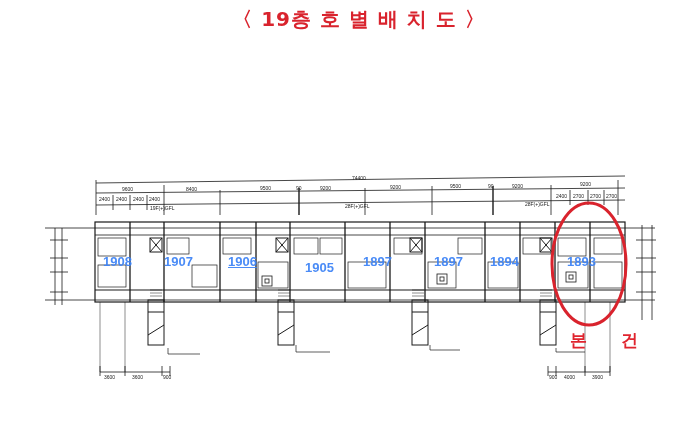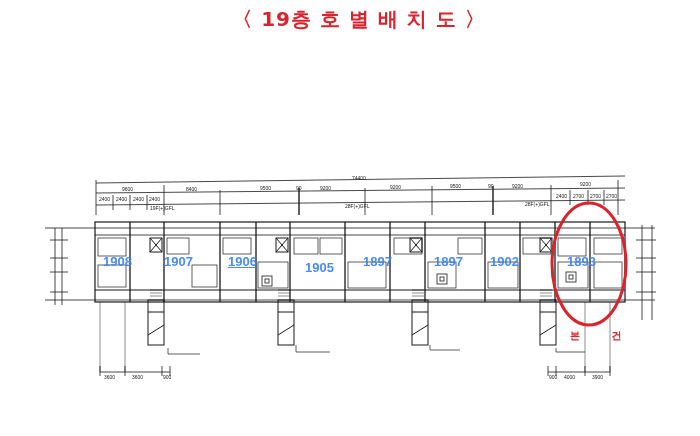--- a/index.html
+++ b/index.html
@@ -1,20 +1,20 @@
 <!DOCTYPE html>
 <html><head>
 <meta charset="utf-8">
 <style>
   html, body { margin:0; padding:0; background:#ffffff; }
   body { width:700px; height:436px; position:relative; overflow:hidden; font-family:"DejaVu Sans", sans-serif; }
   .title { position:absolute; left:0; top:6px; width:626px; text-align:center; color:#d9232d; font-weight:bold; font-size:20px; letter-spacing:1px;margin-left:46px; }
   .plan { position:absolute; left:0; top:0; width:700px; height:436px; }
   .unit-label { position:absolute; color:#3b82f6; font-weight:bold; font-size:13px; font-family:"Liberation Sans", sans-serif; letter-spacing:0px; opacity:0.92; }
-  .subject-label { position:absolute; color:#e0242e; font-weight:bold; font-size:10px; letter-spacing:14px; }
+  .subject-label { position:absolute; color:#e0242e; font-weight:bold; font-size:17px; letter-spacing:14px; }
   .dim { font-family:"Liberation Sans", sans-serif; font-size:5px; fill:#222; }
 </style>
 </head>
 <body>
 
 <div class="title">〈 19층 호 별 배 치 도 〉</div>
 
 <svg class="plan" viewBox="0 0 700 436" xmlns="http://www.w3.org/2000/svg">
   <g stroke="#1a1a1a" fill="none" stroke-width="0.8">
 
@@ -197,16 +197,16 @@
 
   <ellipse cx="589" cy="264" rx="37" ry="61" fill="none" stroke="#d9232d" stroke-width="3"></ellipse>
 </svg>
 
 <div class="unit-label" style="left:103px;top:254px;">1908</div>
 <div class="unit-label" style="left:164px;top:254px;">1907</div>
 <div class="unit-label" style="left:228px;top:254px;text-decoration:underline;">1906</div>
 <div class="unit-label" style="left:305px;top:260px;">1905</div>
 <div class="unit-label" style="left:363px;top:254px;">1897</div>
 <div class="unit-label" style="left:434px;top:254px;">1897</div>
-<div class="unit-label" style="left:490px;top:254px;">1902</div>
+<div class="unit-label" style="left:490px;top:254px;">1894</div>
 <div class="unit-label" style="left:567px;top:254px;">1893</div>
 
 <div class="subject-label" style="left:570px;top:329px;">본 건</div>
 
 </body></html>

